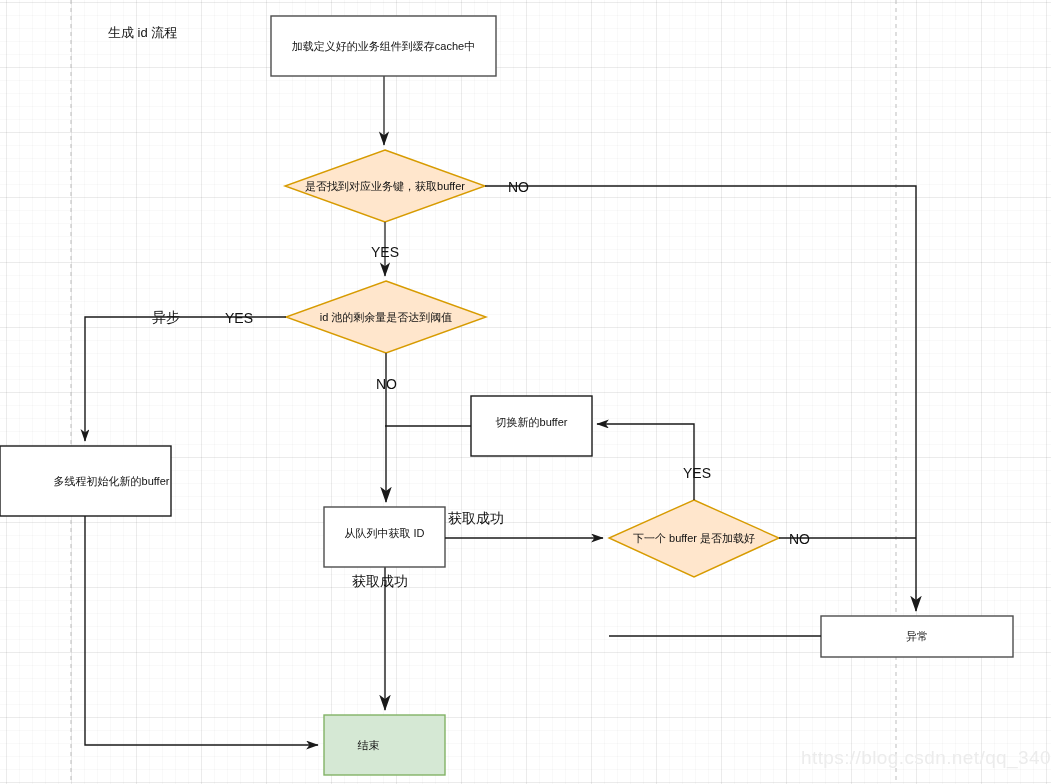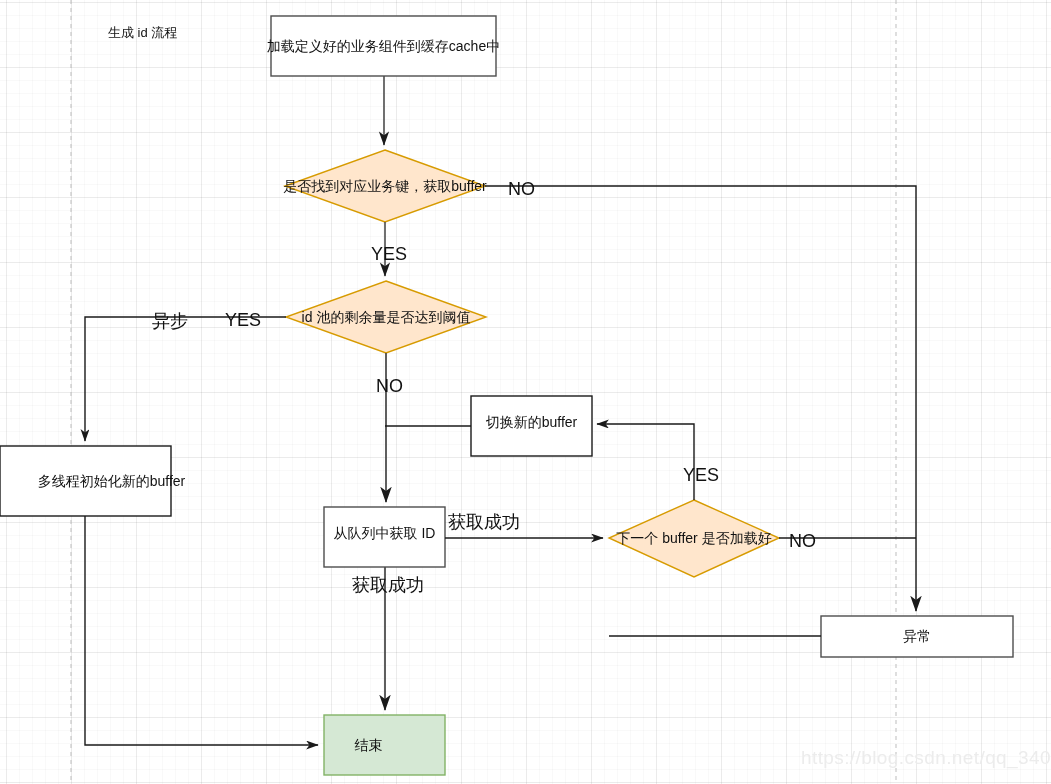--- a/index.html
+++ b/index.html
@@ -19,29 +19,29 @@
       linear-gradient(to right, rgba(0,0,0,0.022) 1px, transparent 1px),
       linear-gradient(to bottom, rgba(0,0,0,0.022) 1px, transparent 1px);
     background-size:65px 65px,65px 65px,13px 13px,13px 13px;
     background-position:6px 2px,6px 2px,6px 2px,6px 2px;
   }
   svg#diagram{position:absolute;left:0;top:0;width:1051px;height:784px;}
   .node-label{
     position:absolute;
     display:flex;align-items:center;justify-content:center;
     text-align:center;
-    font-size:14px;
+    font-size:11px;
     color:#111111;
     line-height:1.35;
     pointer-events:none;
     white-space:nowrap;
   }
   .edge-label{
     position:absolute;
-    font-size:18px;
+    font-size:14px;
     color:#111111;
     white-space:nowrap;
   }
   .title-label{
     position:absolute;
     font-size:13px;
     color:#111111;
     white-space:nowrap;
     margin-left:32px;
   }

